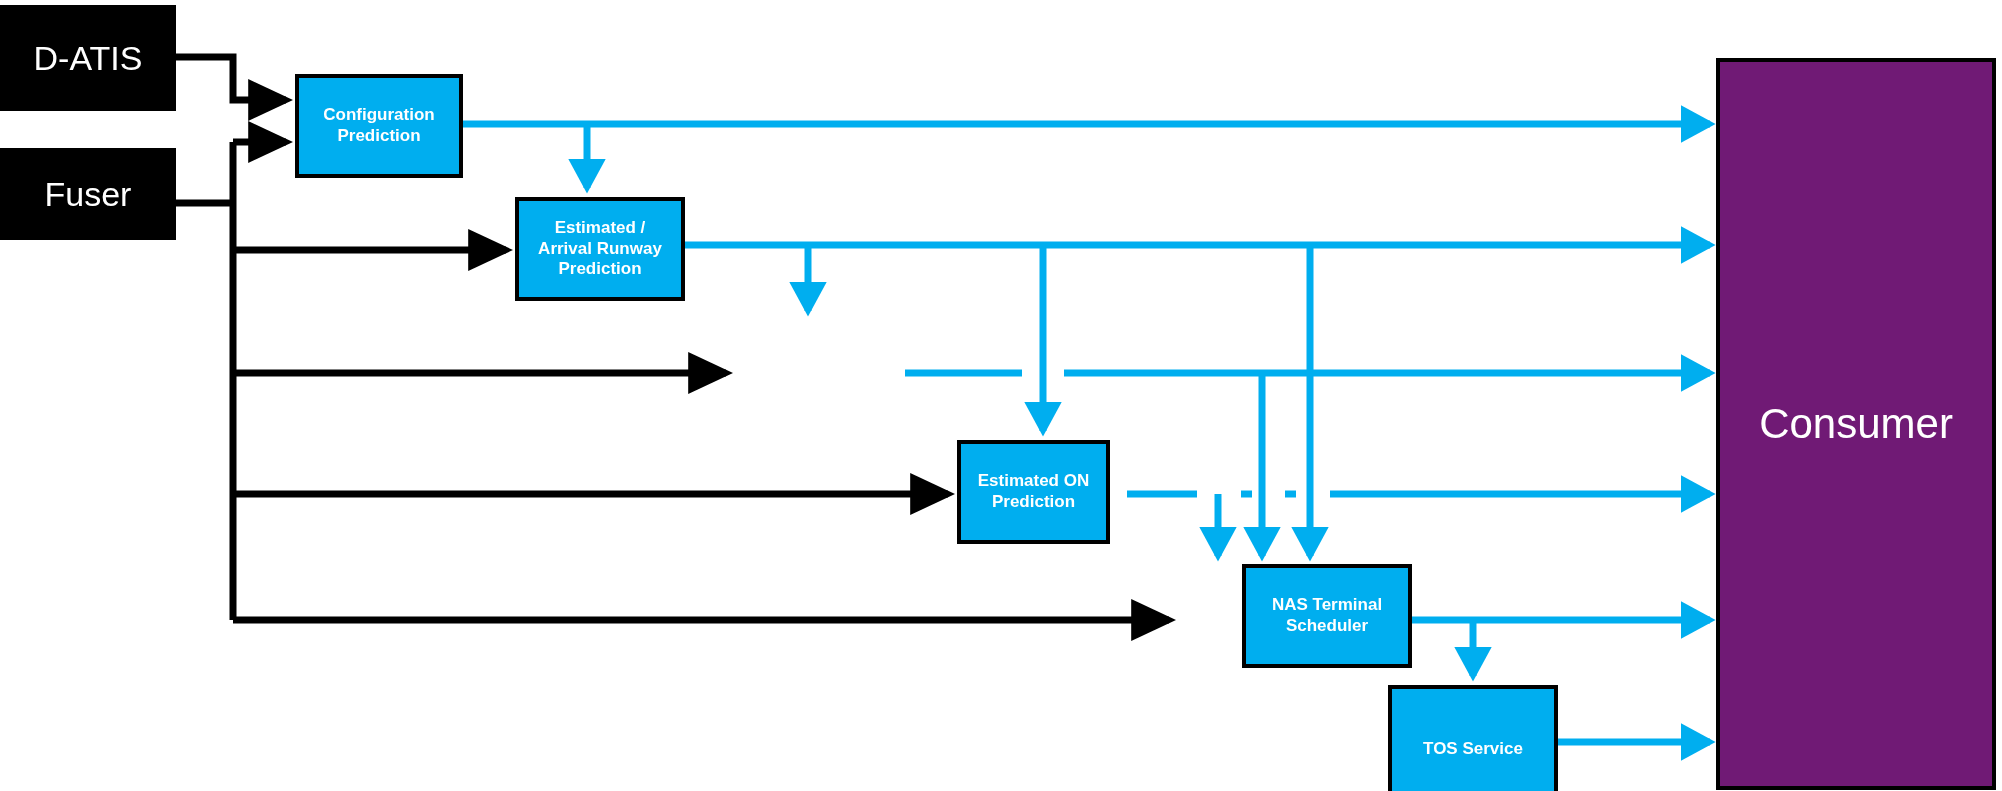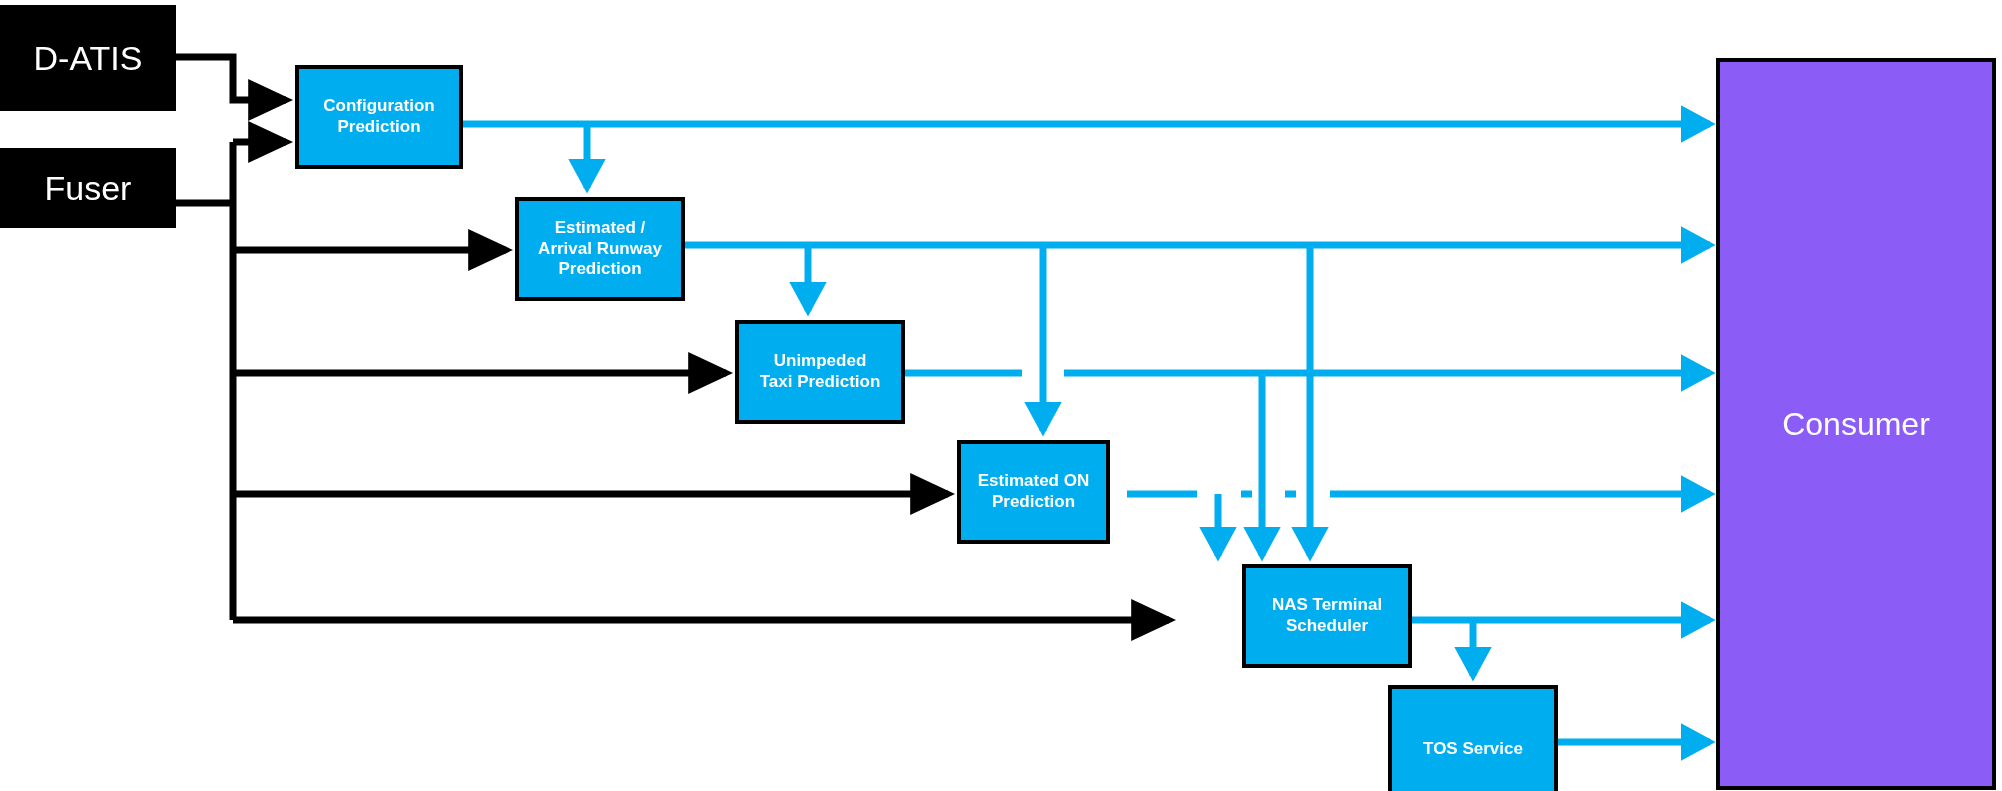--- a/index.html
+++ b/index.html
@@ -2,21 +2,21 @@
 <html><head>
 <meta charset="utf-8">
 <style>
   html,body{margin:0;padding:0;background:#ffffff;}
   body{font-family:"Liberation Sans",sans-serif;}
   #stage{position:relative;width:2002px;height:791px;background:#ffffff;overflow:hidden;}
   svg#wires{position:absolute;left:0;top:0;width:2002px;height:791px;}
   .node{position:absolute;box-sizing:border-box;display:flex;align-items:center;justify-content:center;text-align:center;color:#ffffff;}
   .node.src{background:#000000;border:2px solid #000000;font-size:34px;font-weight:400;letter-spacing:0px;}
   .node.proc{background:#00AEEF;border:4px solid #000000;font-size:17px;font-weight:bold;line-height:1.22;}
-  .node.sink{background:#8b5cf6;border:4px solid #000000;font-size:32px;font-weight:400;}
+  .node.sink{background:#701a75;border:4px solid #000000;font-size:42px;font-weight:400;}
   .node .lbl{display:block;width:100%;padding:0 4px;box-sizing:border-box;white-space:pre-line;}
 </style>
 </head>
 <body>
 
 <div id="stage">
 
   <svg id="wires" viewBox="0 0 2002 791" xmlns="http://www.w3.org/2000/svg">
     <defs>
       <marker id="arrowBlk" markerWidth="7" markerHeight="7" refX="5.4" refY="3" orient="auto" markerUnits="strokeWidth">
@@ -65,39 +65,35 @@
       <path d="M1473,620 L1473,676" marker-end="url(#arrowBlu)"></path>
 
       <path d="M1558,742 L1710,742" marker-end="url(#arrowBlu)"></path>
     </g>
   </svg>
 
   <div class="node src" style="left:0px;top:5px;width:176px;height:106px;">
     <span class="lbl">D-ATIS</span>
   </div>
 
-  <div class="node src" style="left:0px;top:148px;width:176px;height:80px;justify-content:flex-end;">
+  <div class="node src" style="left:0px;top:148px;width:176px;height:92px;justify-content:flex-end;">
     <span class="lbl">Fuser</span>
   </div>
 
-  <div class="node proc" style="left:295px;top:65px;width:168px;height:104px;">
+  <div class="node proc" style="left:295px;top:74px;width:168px;height:104px;">
     <span class="lbl">Configuration
 Prediction</span>
   </div>
 
   <div class="node proc" style="left:515px;top:197px;width:170px;height:104px;">
     <span class="lbl">Estimated /
 Arrival Runway
 Prediction</span>
   </div>
 
-  <div class="node proc" style="left:735px;top:320px;width:170px;height:104px;">
-    <span class="lbl">Unimpeded
-Taxi Prediction</span>
-  </div>
 
   <div class="node proc" style="left:957px;top:440px;width:153px;height:104px;">
     <span class="lbl">Estimated ON
 Prediction</span>
   </div>
 
   <div class="node proc" style="left:1242px;top:564px;width:170px;height:104px;">
     <span class="lbl">NAS Terminal
 Scheduler</span>
   </div>

